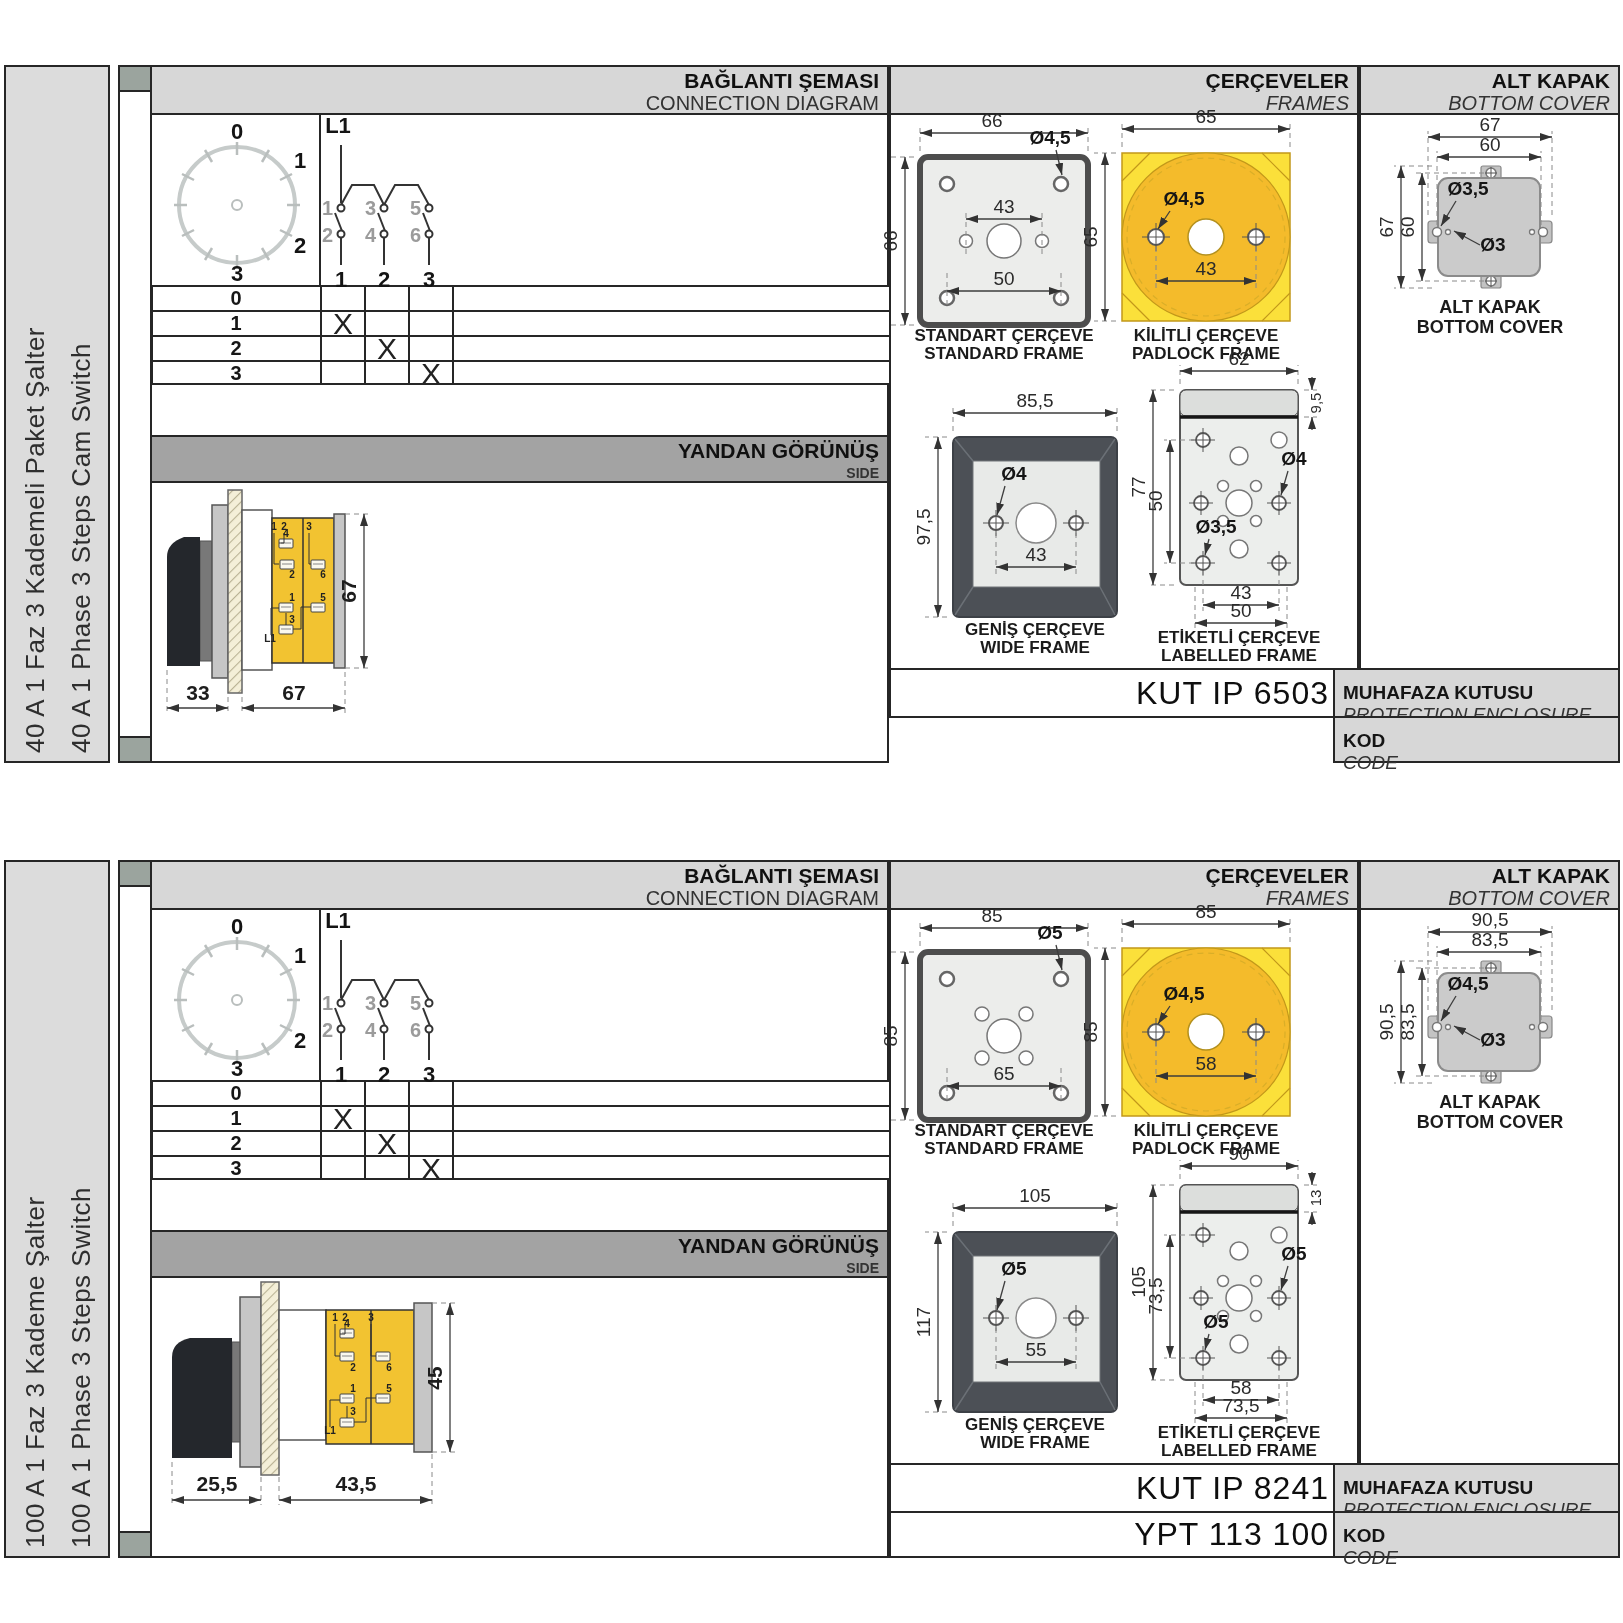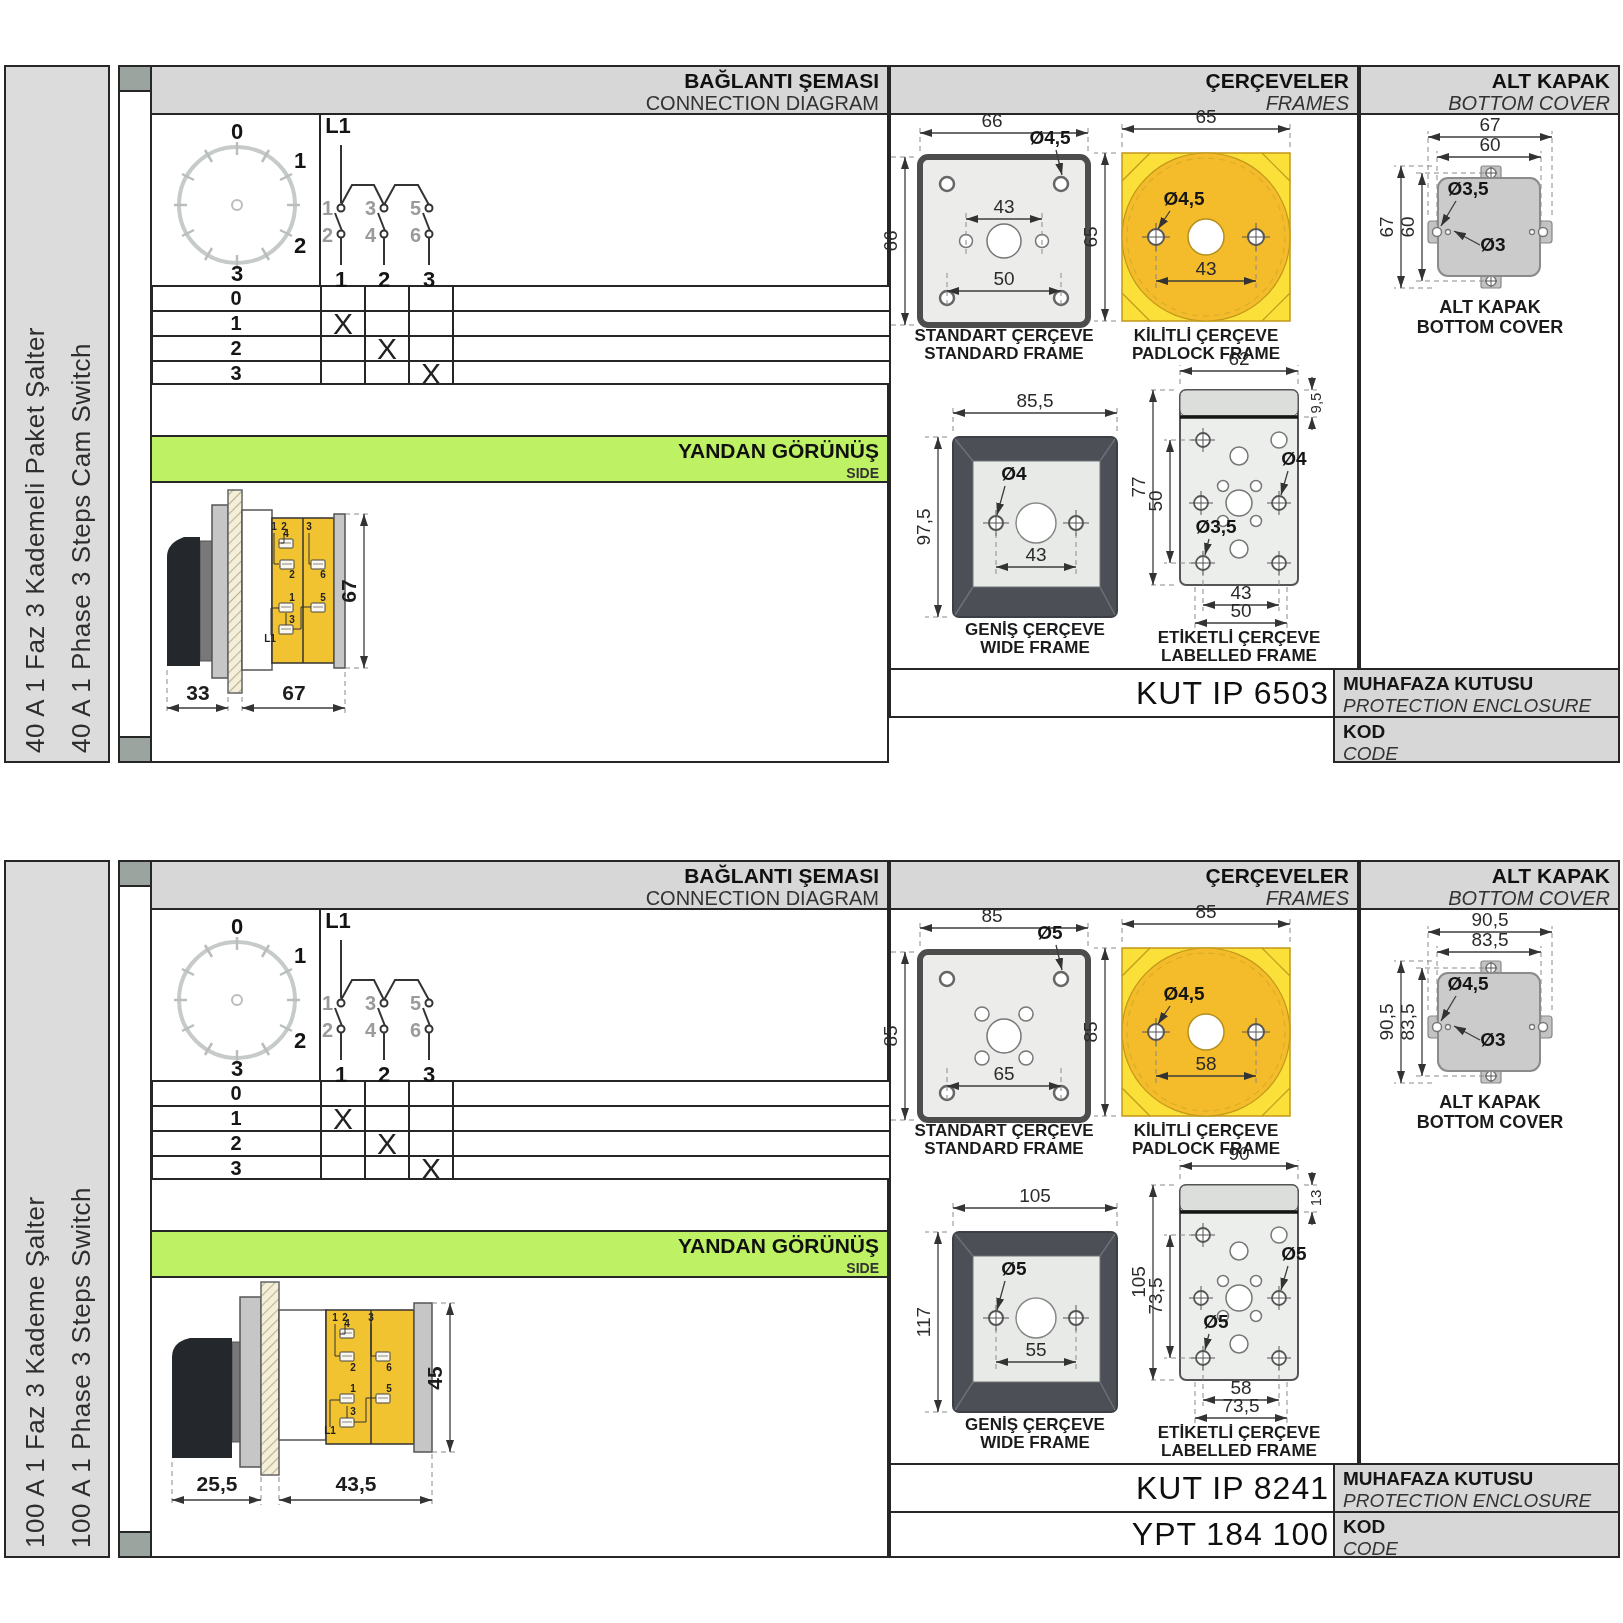--- a/index.html
+++ b/index.html
@@ -16,26 +16,26 @@
   .spine{left:114px;top:0;width:35px;height:698px;background:#fff;}
   .sq{left:114px;width:35px;height:27px;background:#9ba49e;}
   .hd{top:0;height:50px;background:#d7d7d7;text-align:right;padding:2px 8px 0 0;}
   .hd .l1{font-weight:bold;font-size:21px;color:#101010;line-height:24px;}
   .hd .l2{font-size:20px;color:#333;line-height:21px;}
   .it{font-style:italic;}
   .trow-label{display:flex;align-items:center;justify-content:center;
               font-weight:bold;font-size:20px;color:#161616;}
   .tcell{display:flex;align-items:center;justify-content:center;
          font-size:30px;color:#222;font-weight:400;}
-  .band{background:#bef264;text-align:right;padding:2px 8px 0 0;}
+  .band{background:#a3a3a3;text-align:right;padding:2px 8px 0 0;}
   .band .l1{font-weight:bold;font-size:21px;color:#101010;line-height:24px;}
   .band .l2{font-size:14px;color:#333;line-height:21px;font-weight:bold;}
   .codeval{display:flex;align-items:center;justify-content:flex-end;
            font-size:32px;color:#0e0e0e;padding-right:4px;letter-spacing:1px;}
-  .codelab{padding:3px 6px 0 8px;}
+  .codelab{padding:12px 6px 0 8px;}
   .codelab .l1{font-weight:bold;font-size:19px;color:#151515;line-height:22px;}
   .codelab .l2{font-style:italic;font-size:19px;color:#333;line-height:21px;}
   svg{position:absolute;left:0;top:0;pointer-events:none;}
   svg text{font-family:"Liberation Sans",sans-serif;}
   .dm{font-size:19px;fill:#2b2b2b;text-anchor:middle;}
   .dms{font-size:15px;fill:#2b2b2b;text-anchor:middle;}
   .dm2{font-size:21px;font-weight:600;fill:#1d1d1d;text-anchor:middle;}
   .dmb{font-size:19px;font-weight:bold;fill:#151515;text-anchor:middle;}
   .cap{font-size:17px;font-weight:bold;fill:#1b1b1b;text-anchor:middle;}
   .cap2{font-size:18px;font-weight:bold;fill:#1b1b1b;text-anchor:middle;}
@@ -488,21 +488,21 @@
   </div>
   <div class="abs bd white" style="left:146px;top:416px;width:739px;height:282px;"></div>
   <div class="abs bd white" style="left:885px;top:48px;width:470px;height:557px;"></div>
   <div class="abs bd white" style="left:1355px;top:48px;width:261px;height:557px;"></div>
 
   <div class="abs bd white codeval" style="left:885px;top:603px;width:446px;height:50px;">KUT IP 8241</div>
   <div class="abs bd grayc codelab" style="left:1329px;top:603px;width:287px;height:50px;">
     <div class="l1">MUHAFAZA KUTUSU</div>
     <div class="l2">PROTECTION ENCLOSURE</div>
   </div>
-  <div class="abs bd white codeval" style="left:885px;top:651px;width:446px;height:47px;">YPT 184 100</div>
+  <div class="abs bd white codeval" style="left:885px;top:651px;width:446px;height:47px;">YPT 113 100</div>
   <div class="abs bd grayc codelab" style="left:1329px;top:651px;width:287px;height:47px;">
     <div class="l1">KOD</div>
     <div class="l2">CODE</div>
   </div>
 
   <svg width="1616" height="698" viewBox="0 0 1616 698">
     <defs>
       <marker id="aB" markerWidth="13" markerHeight="10" refX="12" refY="4" orient="auto-start-reverse" markerUnits="userSpaceOnUse">
         <path d="M0,0 L12,4 L0,8 Z" fill="#333"></path>
       </marker>

